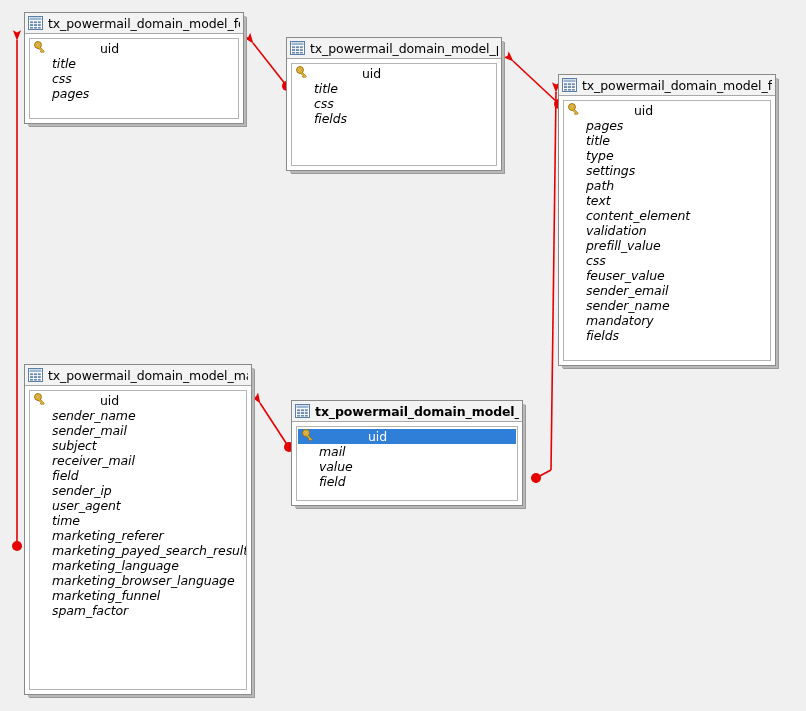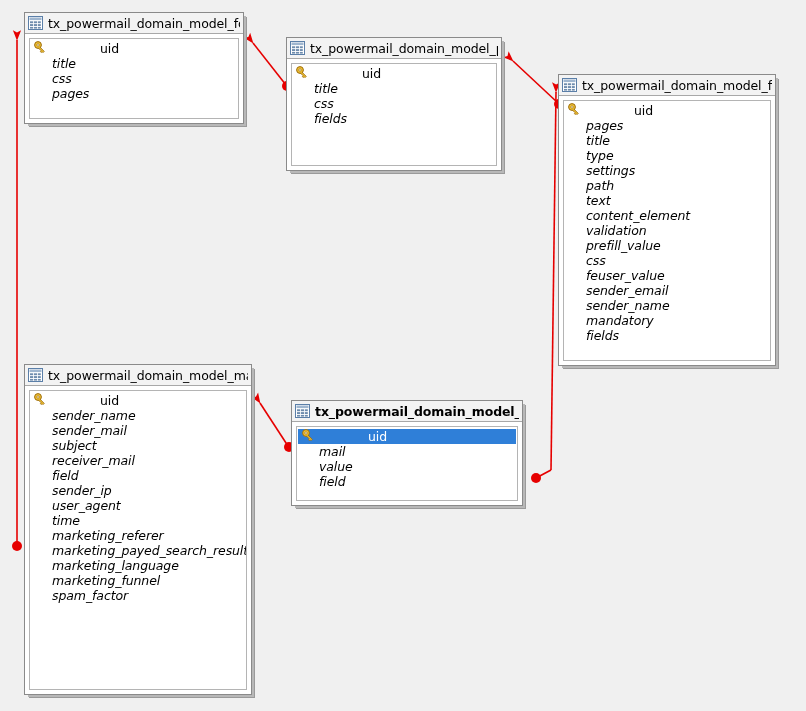--- a/index.html
+++ b/index.html
@@ -357,20 +357,23 @@
         <div class="attr nokey">
           <span class="attr-label">marketing_referer</span>
         </div>
         <div class="attr nokey">
           <span class="attr-label">marketing_payed_search_result</span>
         </div>
         <div class="attr nokey">
           <span class="attr-label">marketing_language</span>
         </div>
         <div class="attr nokey">
+          <span class="attr-label">marketing_browser_language</span>
+        </div>
+        <div class="attr nokey">
           <span class="attr-label">marketing_funnel</span>
         </div>
         <div class="attr nokey">
           <span class="attr-label">spam_factor</span>
         </div>
       </div>
     </div>
     <div class="entity selected" style="left: 291px; top: 400px; width: 232px; height: 106px;">
       <div class="entity-header">
         <svg viewBox="0 0 15 14" class="table-icon">

